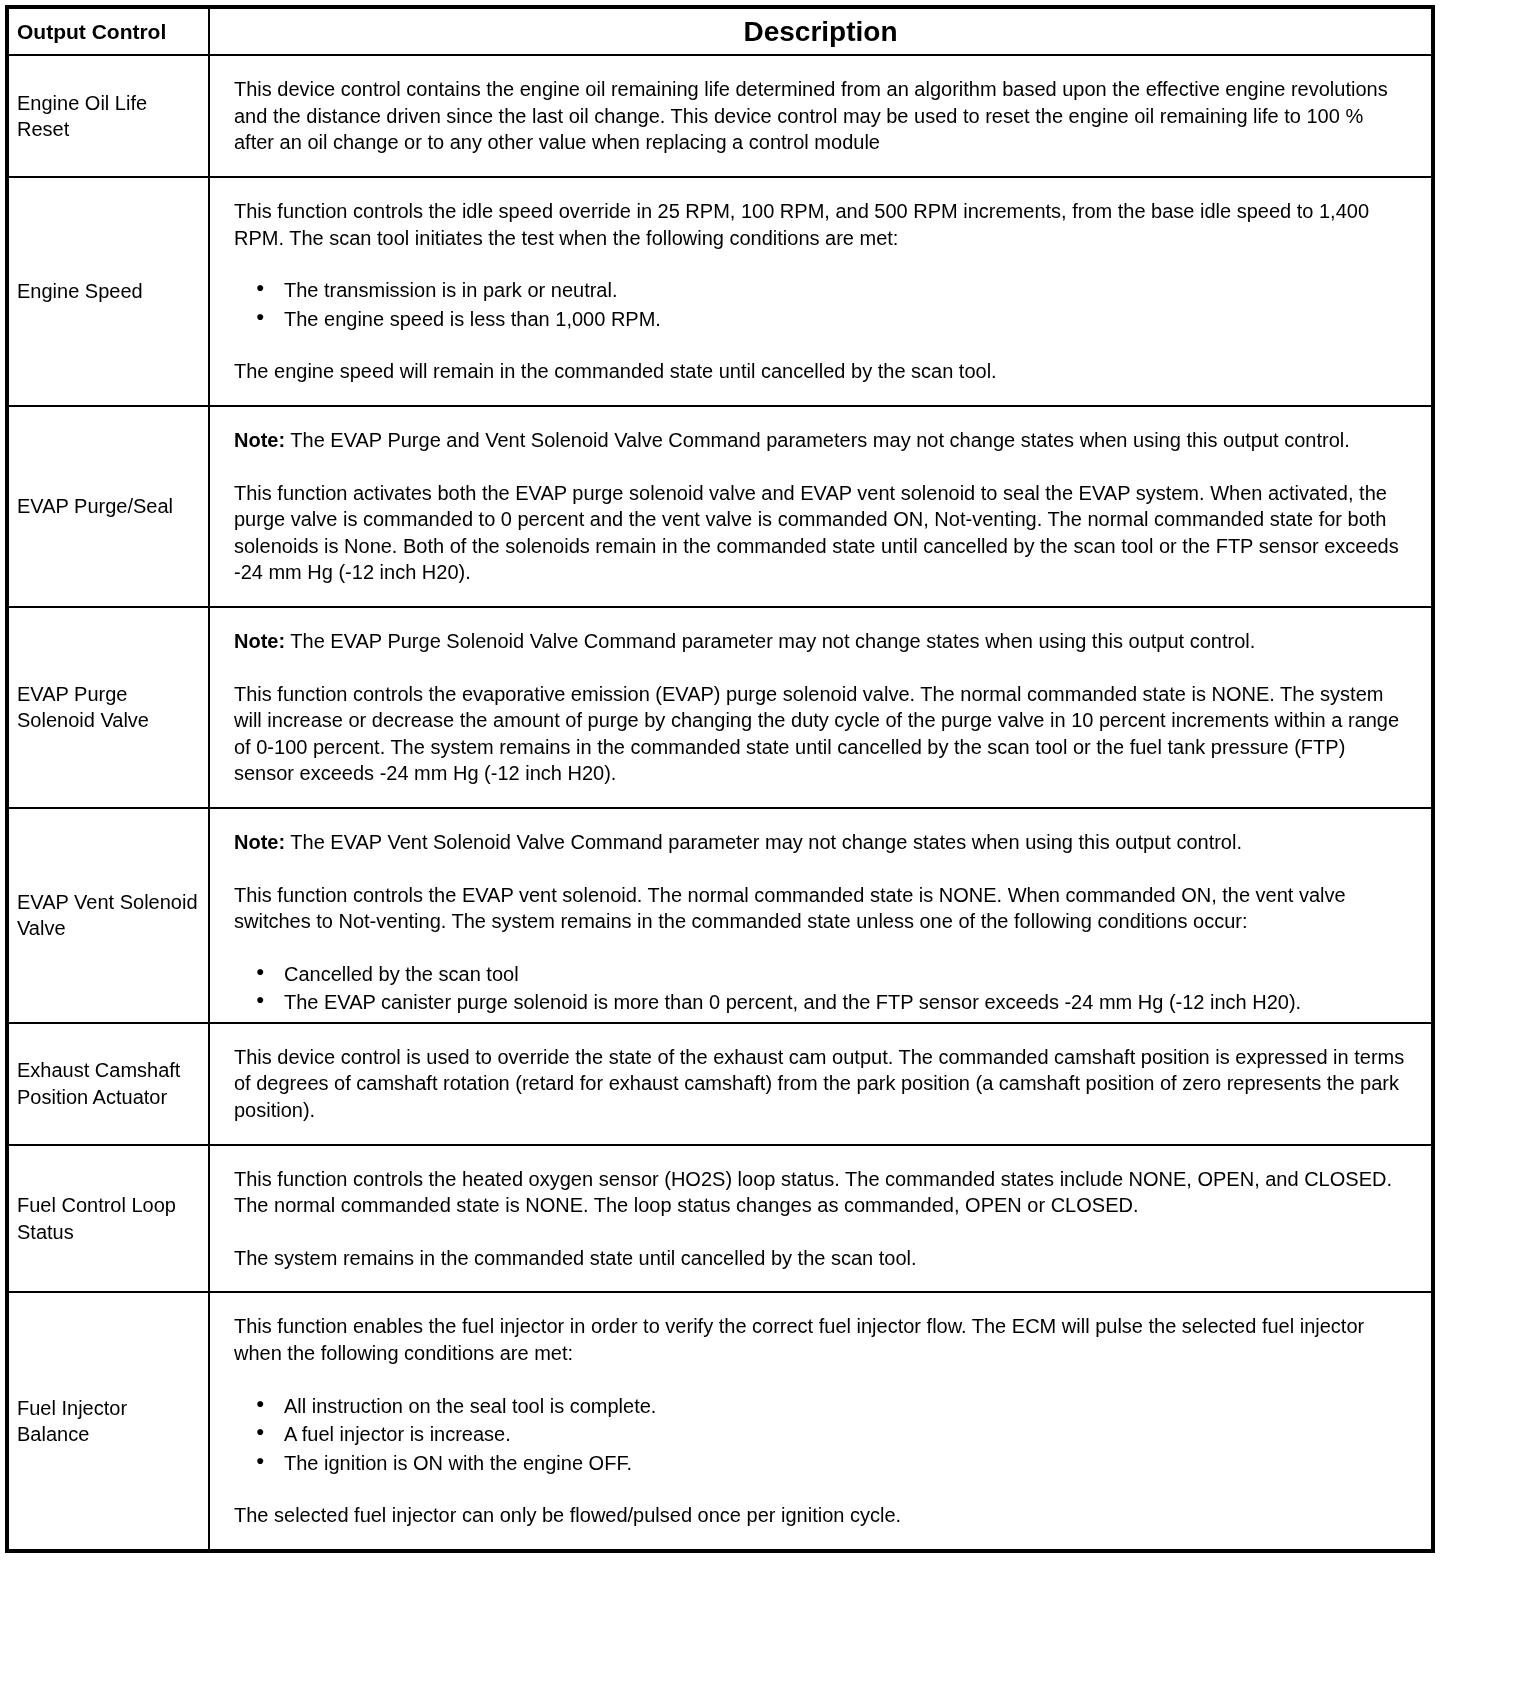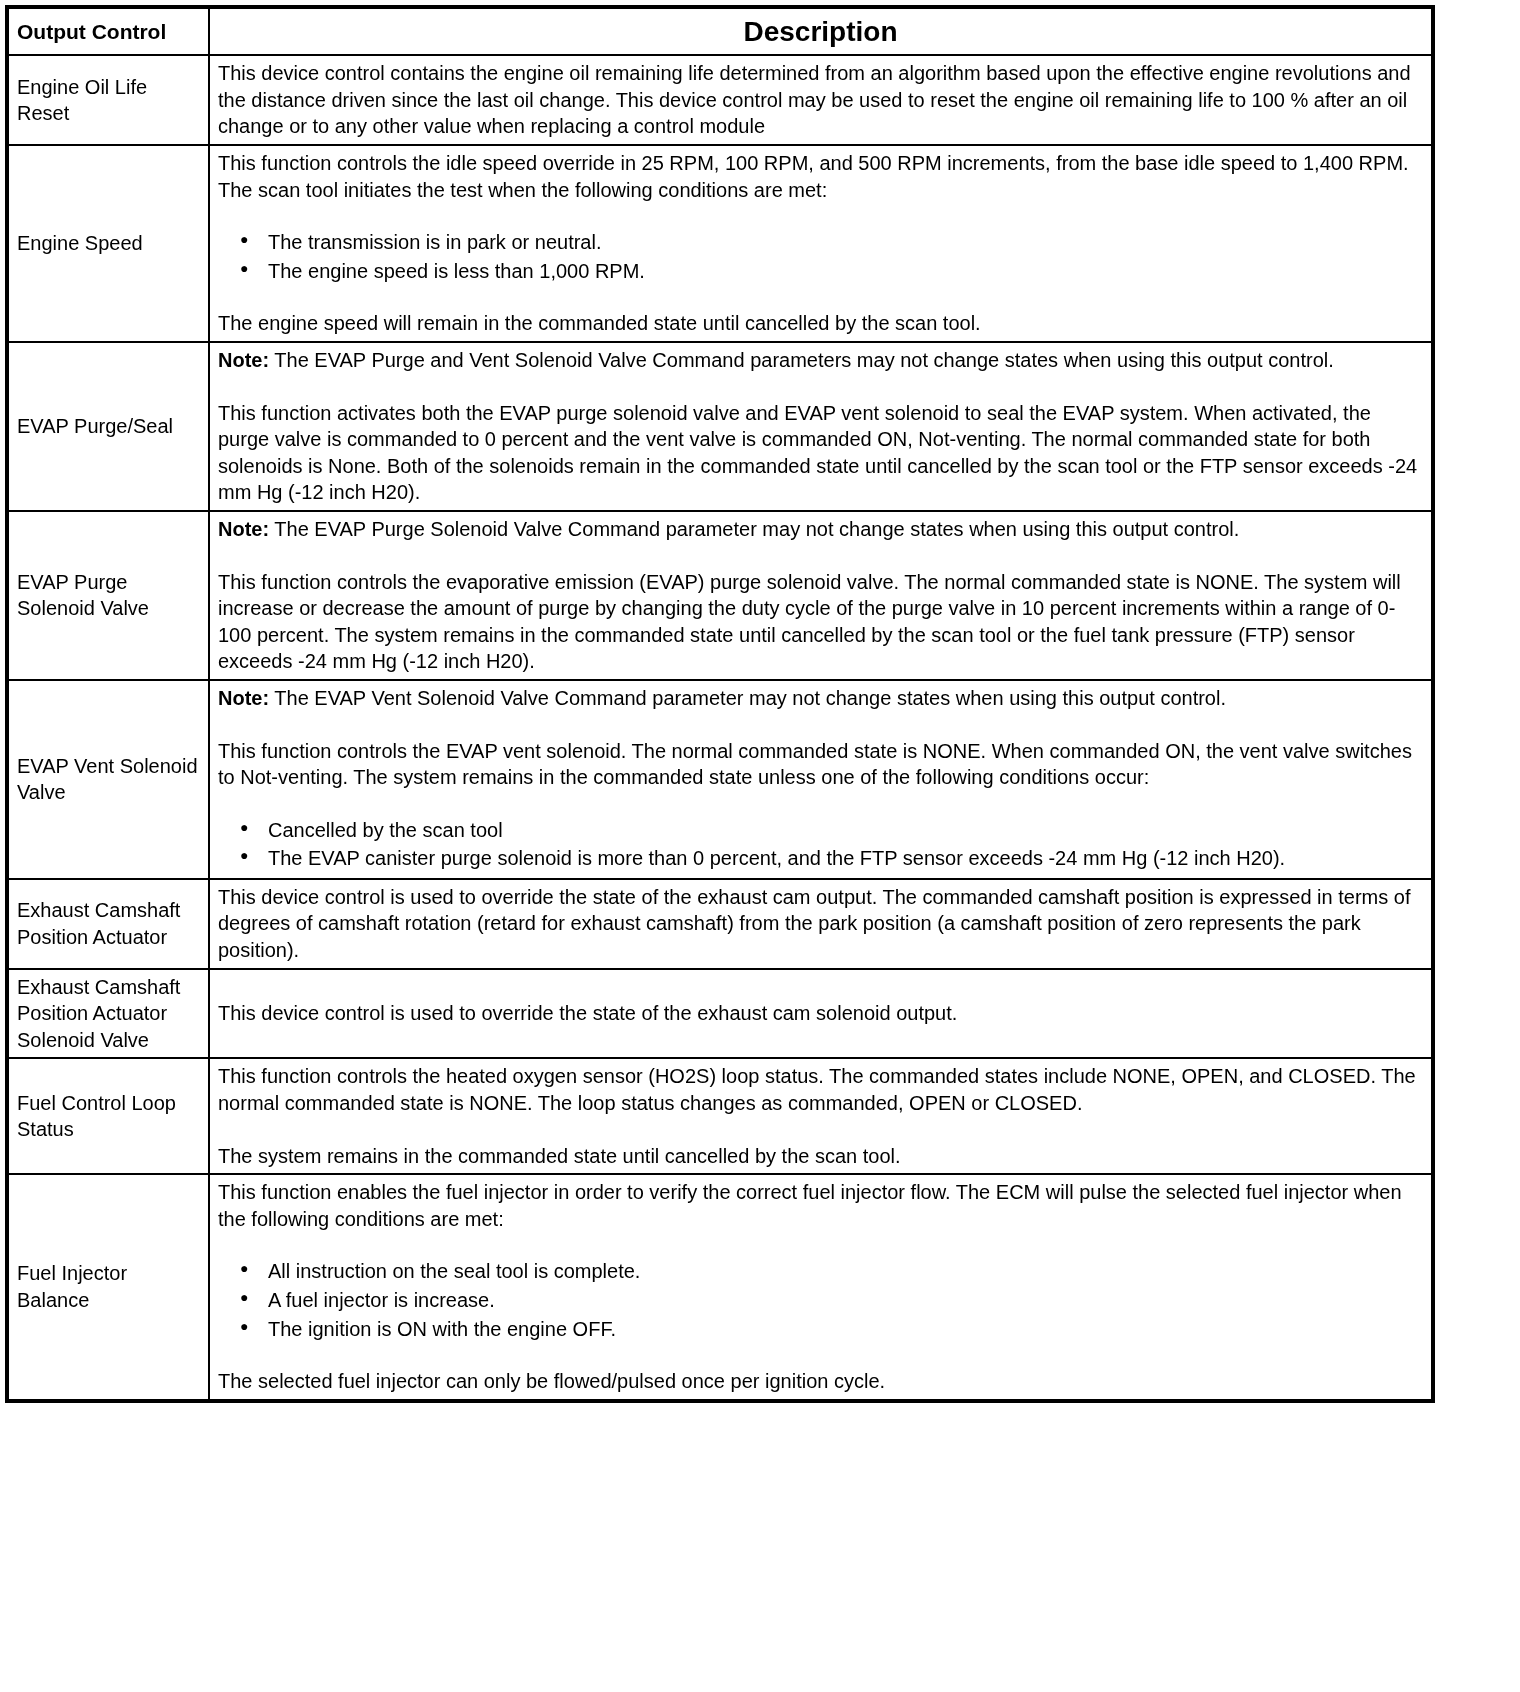--- a/index.html
+++ b/index.html
@@ -46,35 +46,35 @@
   td.control-cell {
     vertical-align: middle;
     padding-left: 6px;
     padding-right: 4px;
   }
   td.desc-cell {
     vertical-align: middle;
     padding: 8px 8px;
   }
   td.desc-cell p {
-    margin: 0;
+    margin: 16px;
   }
   td.desc-cell p + p,
   td.desc-cell ul + p,
   td.desc-cell p + ul {
     margin-top: 26px;
   }
   td.desc-cell ul {
     margin: 0;
     padding: 0 0 0 50px;
     list-style: none;
   }
   td.desc-cell li {
     position: relative;
-    margin: 2px 0;
+    margin: 2px 16px;
   }
   td.desc-cell li::before {
     content: "●";
     position: absolute;
     left: -28px;
     top: 1px;
     font-size: 14px;
   }
   .note-label {
     font-weight: bold;
@@ -138,26 +138,20 @@
             </ul>
           </td>
         </tr>
         <tr>
           <td class="control-cell">Exhaust Camshaft Position Actuator</td>
           <td class="desc-cell">
             <p>This device control is used to override the state of the exhaust cam output. The commanded camshaft position is expressed in terms of degrees of camshaft rotation (retard for exhaust camshaft) from the park position (a camshaft position of zero represents the park position).</p>
           </td>
         </tr>
         <tr>
-          <td class="control-cell">Exhaust Camshaft Position Actuator Solenoid Valve</td>
-          <td class="desc-cell">
-            <p>This device control is used to override the state of the exhaust cam solenoid output.</p>
-          </td>
-        </tr>
-        <tr>
           <td class="control-cell">Fuel Control Loop Status</td>
           <td class="desc-cell">
             <p>This function controls the heated oxygen sensor (HO2S) loop status. The commanded states include NONE, OPEN, and CLOSED. The normal commanded state is NONE. The loop status changes as commanded, OPEN or CLOSED.</p>
             <p>The system remains in the commanded state until cancelled by the scan tool.</p>
           </td>
         </tr>
         <tr>
           <td class="control-cell">Fuel Injector Balance</td>
           <td class="desc-cell">
             <p>This function enables the fuel injector in order to verify the correct fuel injector flow. The ECM will pulse the selected fuel injector when the following conditions are met:</p>

